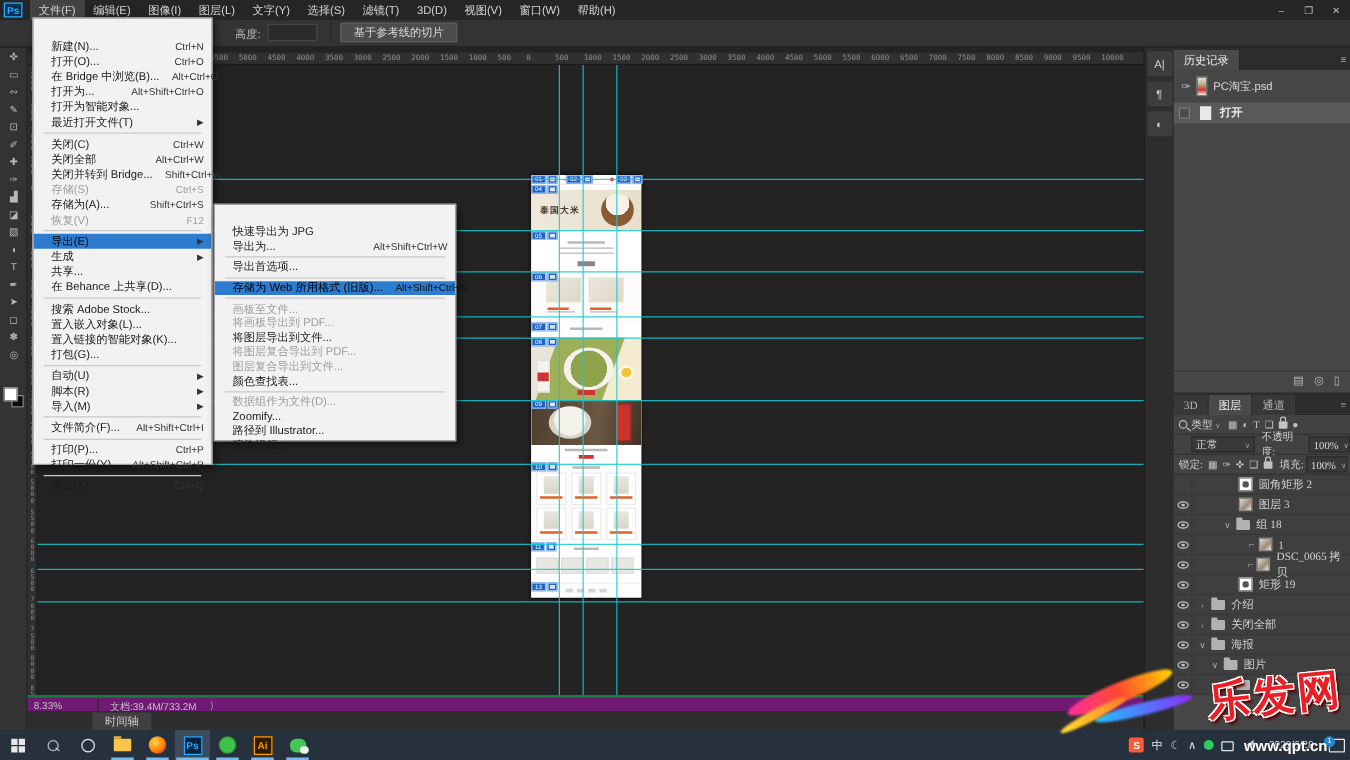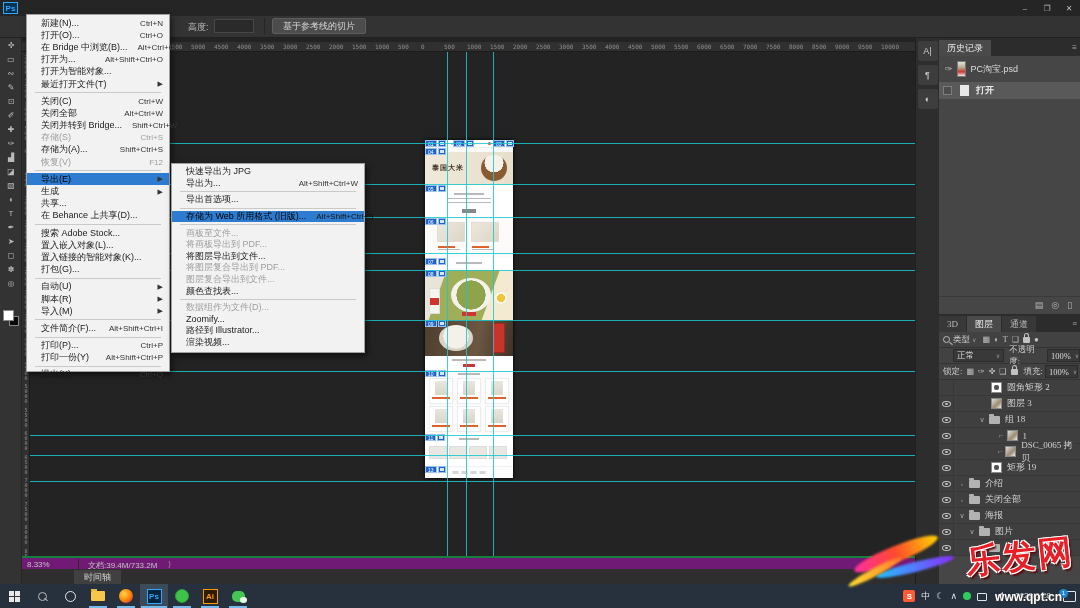--- a/index.html
+++ b/index.html
@@ -157,21 +157,21 @@
   .folder { width:11px; height:8px; background:#b2b2b2; position:relative; margin:0 3px; border-radius:1px; }
   .folder:before { content:""; position:absolute; left:0; top:-2px; width:5px; height:2px; background:#b2b2b2; border-radius:1px 1px 0 0; }
   .lthumb { width:11px; height:11px; background:#fff; border:1px solid #8a8a8a; margin:0 3px; position:relative; }
   .lthumb.shape:after { content:""; position:absolute; left:2px; top:2px; right:2px; bottom:2px; background:#555; border-radius:2px; }
   .lthumb.image { background:linear-gradient(135deg,#ddd,#9c8c72 60%,#eee); }
   .clip { font-size:8px; color:#bbb; margin-left:1px; }
 
   
   .menu { position:absolute; background:#f2f2f2; border:1px solid #a0a0a0;
     box-shadow:2px 3px 6px rgba(0,0,0,.55); z-index:50; font-size:9px; color:#1b1b1b;
-    padding:2px 0; }
+    padding:16px 0; }
   #file-menu { left:26px; top:14px; width:144px; height:358px; }
   #export-menu { left:171px; top:163px; width:194px; height:190px; }
   .mi { height:12.2px; display:flex; align-items:center; padding:0 6px 0 14px; white-space:nowrap; }
   #export-menu .mi { height:11.6px; }
   .mi .lab { flex:0 0 auto; }
   .mi .sc { margin-left:auto; padding-left:10px; font-size:8px; color:#333; }
   .mi .arrow { margin-left:auto; font-size:7px; color:#333; }
   .mi.disabled, .mi.disabled .sc { color:#9d9d9d; }
   .mi.hl { background:#2e7cd0; color:#000; }
   .mi.hl .sc { color:#111; }
@@ -218,20 +218,33 @@
     transform:rotate(-6deg); letter-spacing:2px;
     text-shadow:-1px -1px 0 #fff,1px -1px 0 #fff,-1px 1px 0 #fff,1px 1px 0 #fff,2px 3px 2px #5c0000; }
   #wm-url { position:absolute; right:18px; bottom:4px; font-size:12px; font-weight:bold; color:#fff;
     text-shadow:0 0 2px #333,1px 1px 0 #333; }
 </style>
 </head>
 <body>
 
 <div id="menubar">
   <div id="ps-logo">Ps</div>
+  <div id="menubar-items" style="display:flex;">
+      <span class="mb-item open">文件(F)</span>
+      <span class="mb-item">编辑(E)</span>
+      <span class="mb-item">图像(I)</span>
+      <span class="mb-item">图层(L)</span>
+      <span class="mb-item">文字(Y)</span>
+      <span class="mb-item">选择(S)</span>
+      <span class="mb-item">滤镜(T)</span>
+      <span class="mb-item">3D(D)</span>
+      <span class="mb-item">视图(V)</span>
+      <span class="mb-item">窗口(W)</span>
+      <span class="mb-item">帮助(H)</span>
+    </div>
   <div id="win-controls">
     <span class="wc">–</span>
     <span class="wc">❐</span>
     <span class="wc">✕</span>
   </div>
 </div>
 
 <div id="optionsbar">
   <span id="opt-height-label">高度:</span>
   <span id="opt-height-input"></span>

